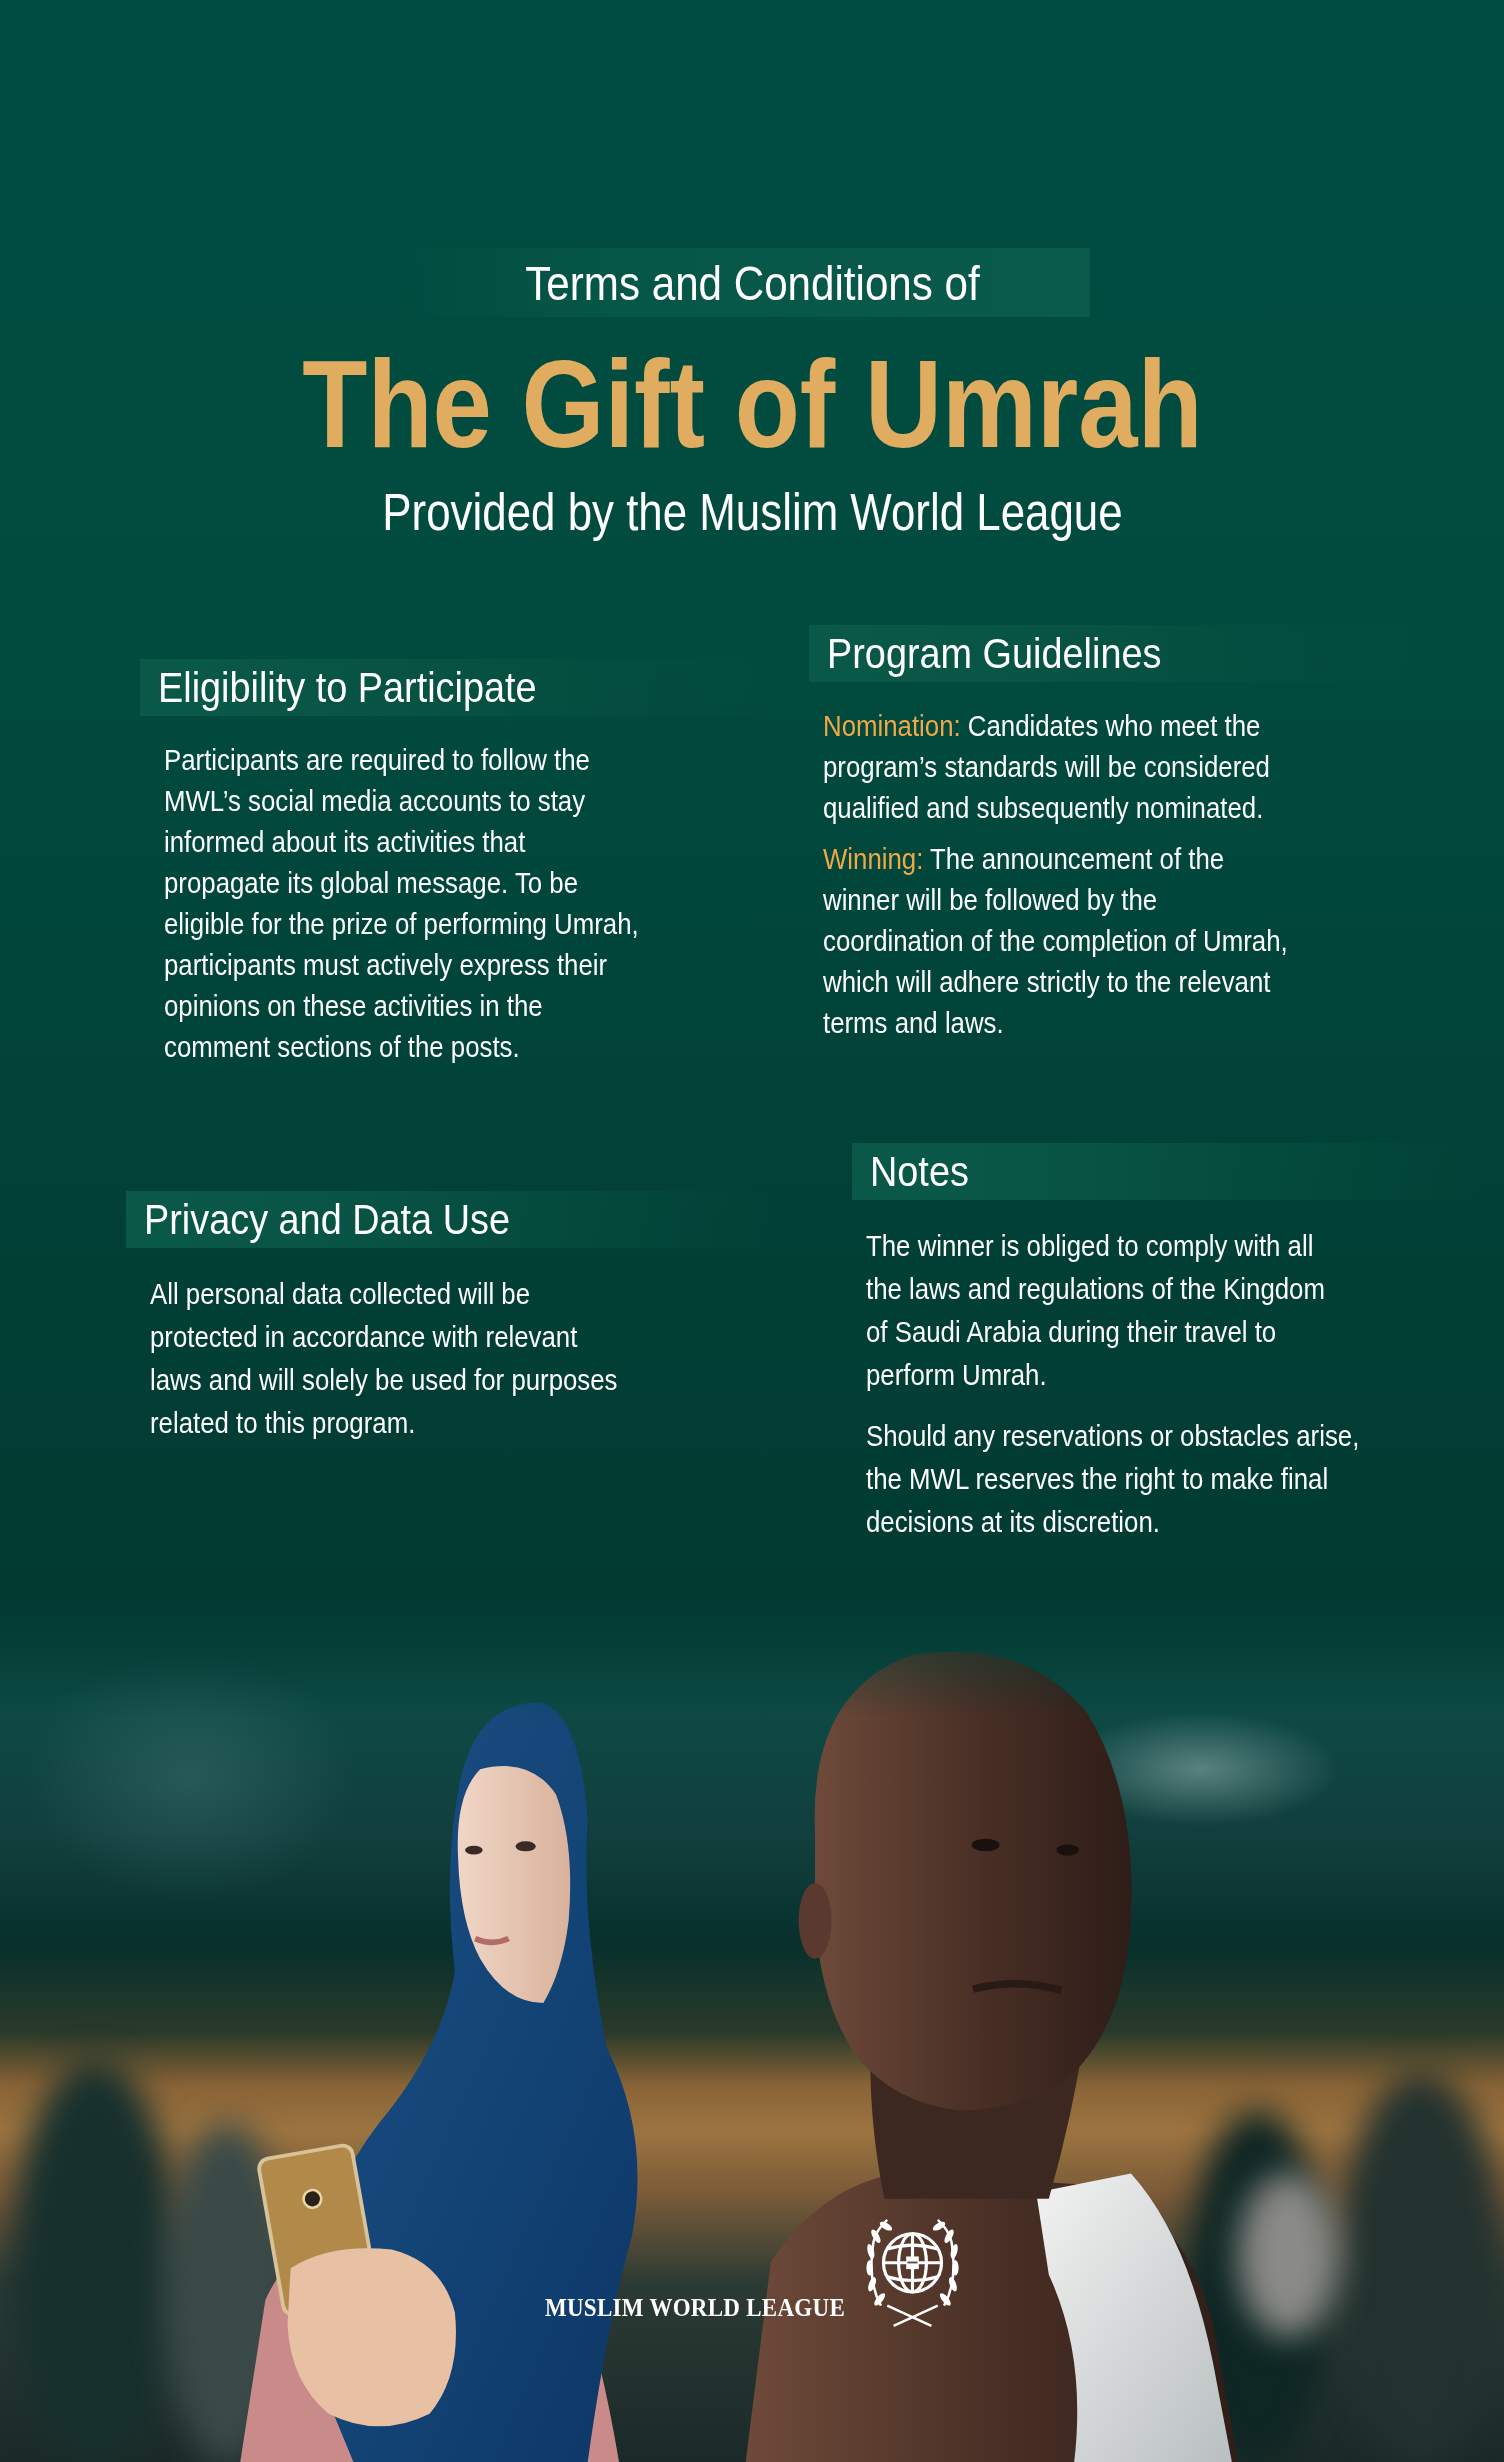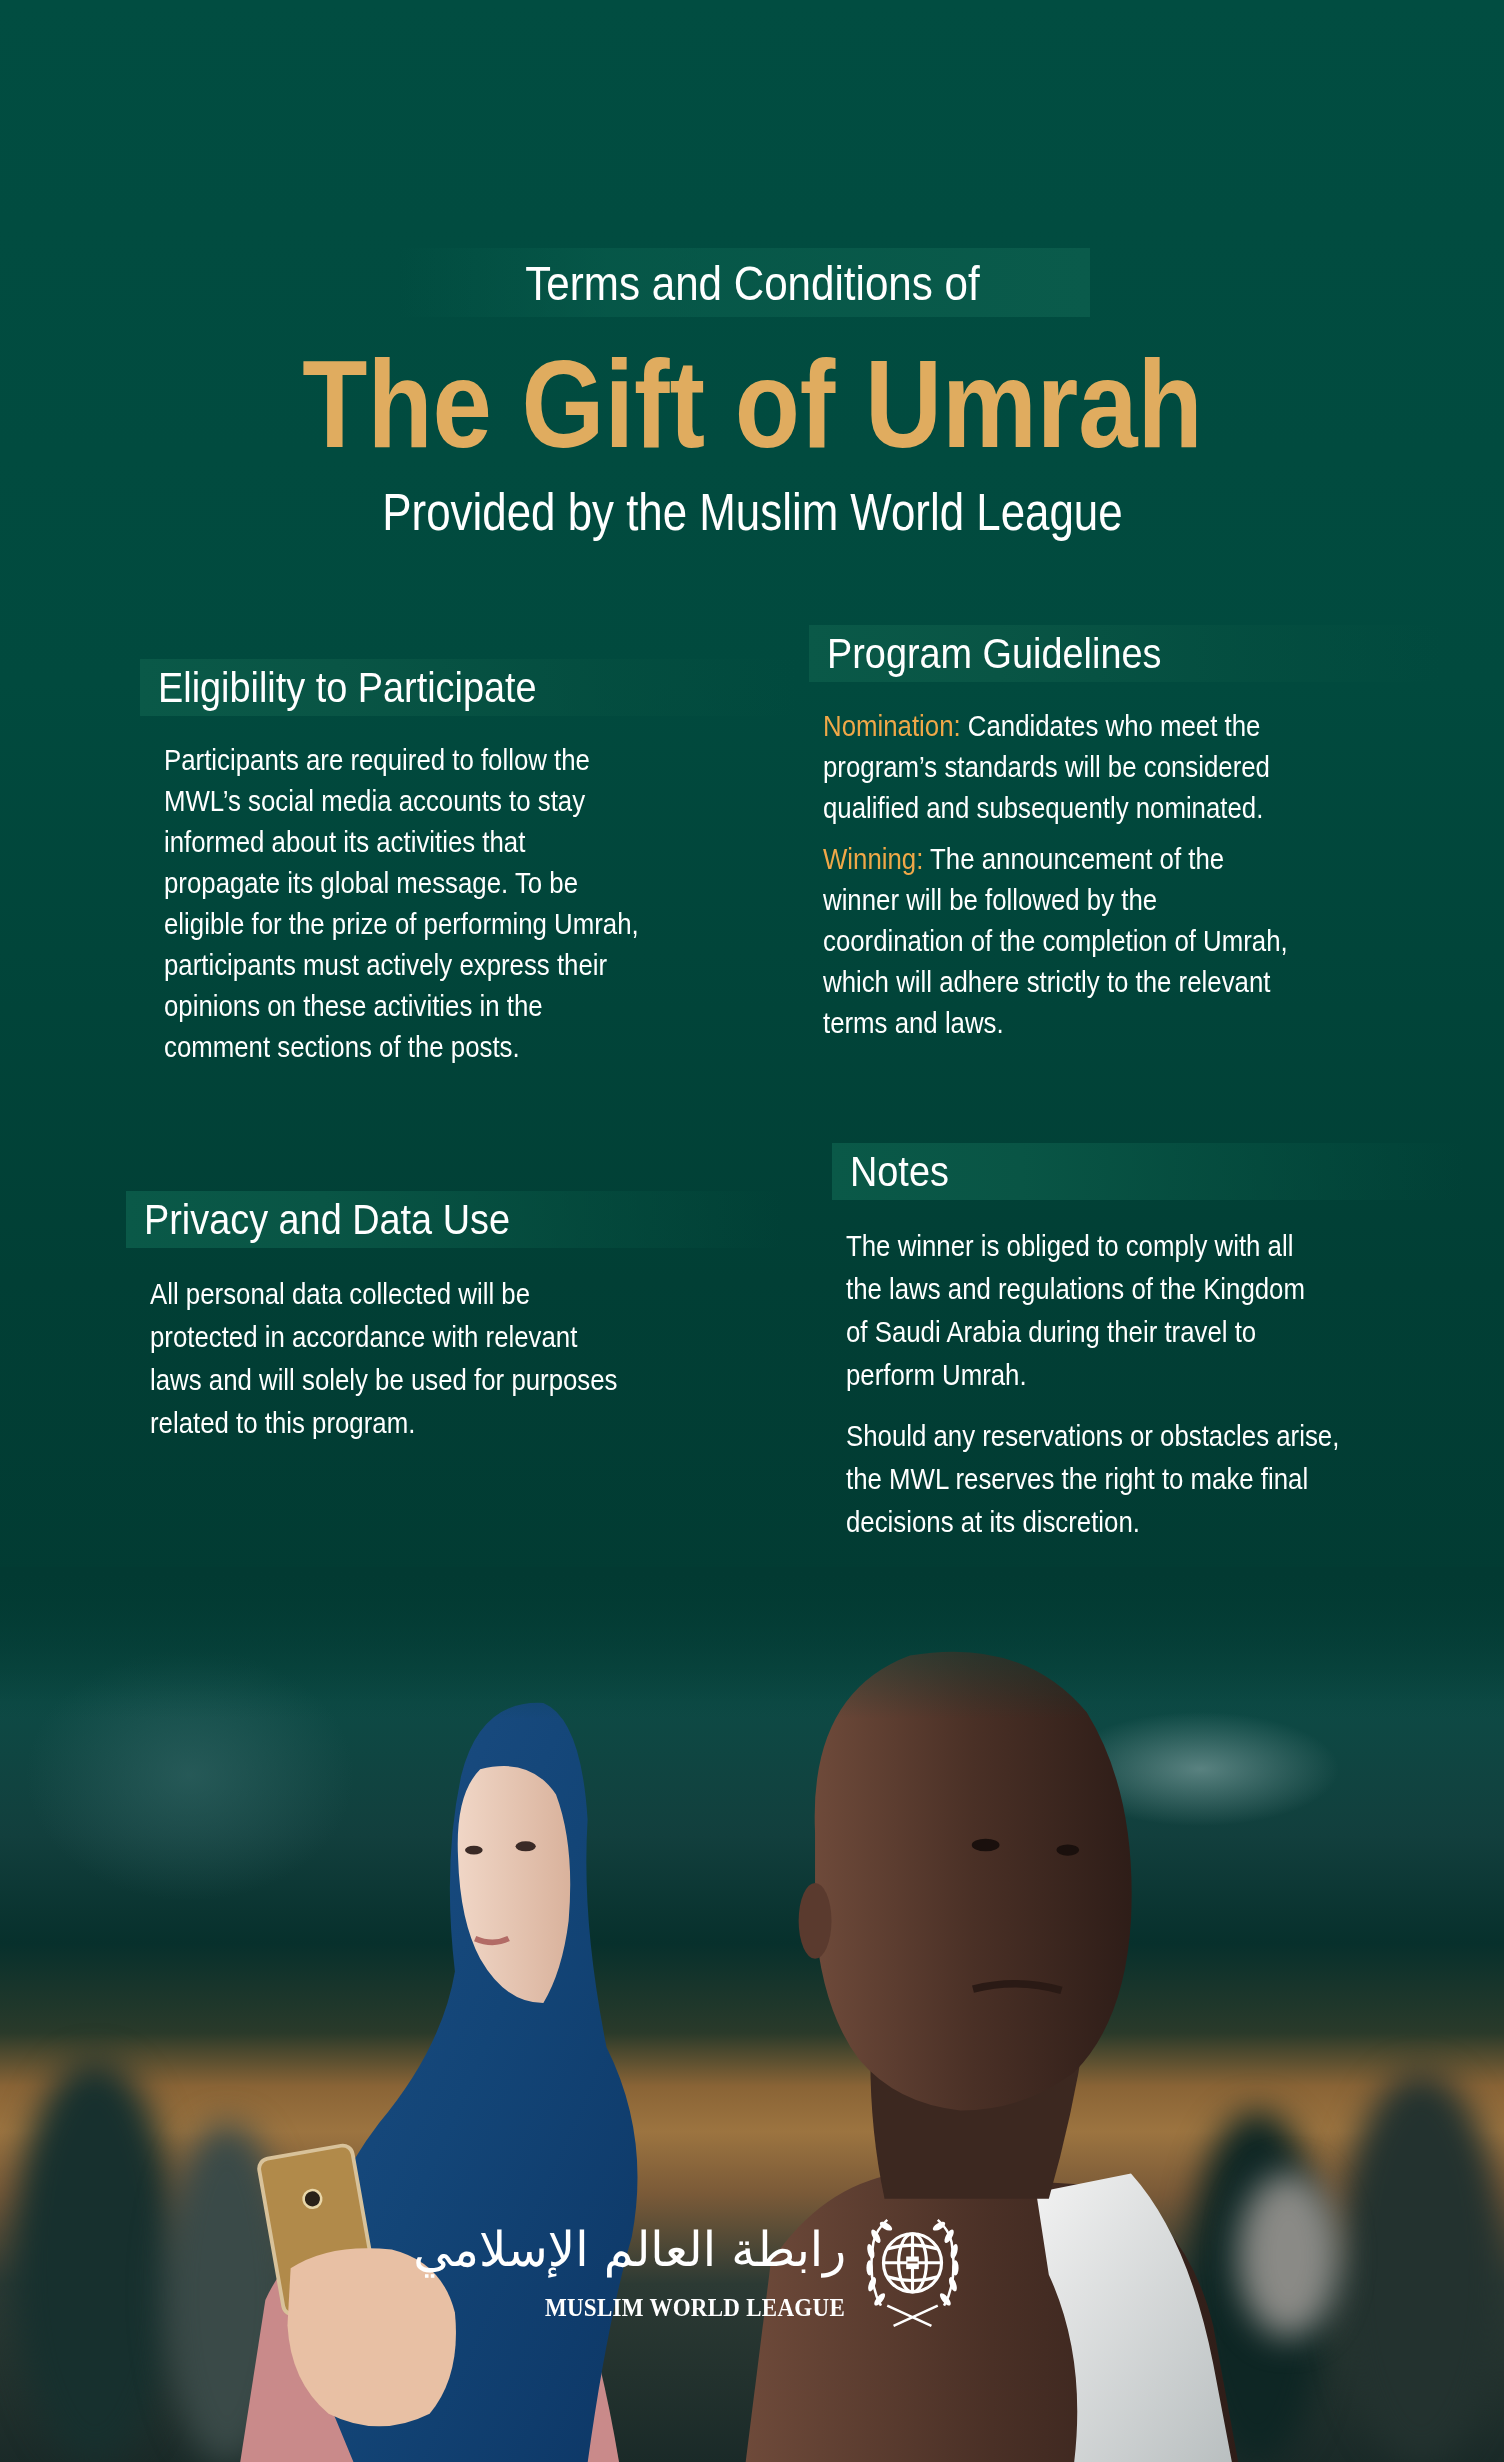--- a/index.html
+++ b/index.html
@@ -49,21 +49,21 @@
     transform: scaleX(0.86); transform-origin: 0 0;
   }
   .sec-body p { margin: 0; }
   .sec-body p + p { margin-top: 10px; }
   .line { display: block; white-space: nowrap; }
   .accent { color: #f0a848; }
 
   #sec-elig { left: 140px; top: 659px; width: 657px; height: 417px; }
   #sec-guide { left: 809px; top: 625px; width: 632px; height: 417px; }
   #sec-priv { left: 126px; top: 1191px; width: 657px; height: 265px; }
-  #sec-notes { left: 832px; top: 1143px; width: 632px; height: 442px; }
+  #sec-notes { left: 852px; top: 1143px; width: 632px; height: 442px; }
   #sec-guide .sec-body, #sec-notes .sec-body { left: 14px; }
 
   
   .photo {
     position: absolute; left: 0; top: 1567px; width: 1505px; height: 896px; overflow: hidden;
   }
   .photo-bg {
     position: absolute; inset: 0;
     background:
       radial-gradient(ellipse 139px 57px at 1200px 202px, rgba(150,180,180,0.55), rgba(150,180,180,0) 100%),
@@ -224,21 +224,20 @@
       <circle cx="505" cy="1000" r="14" fill="#2a2218" stroke="#e8d6a8" stroke-width="4"></circle>
     </g>
 
     <path d="M460 1110 Q520 1070 620 1080 Q700 1100 720 1180 Q730 1280 680 1340 Q600 1380 520 1340 Q460 1290 455 1200 Z" fill="#e8c0a4"></path>
   </svg>
 
   <div style="position:absolute; left:0; top:0; width:1505px; height:152px; background:linear-gradient(180deg, #023a32 0%, rgba(2,58,50,0) 100%);"></div>
 </div>
 
 <div class="logo">
-  <div class="logo-arabic">رابطة العالم الإسلامي</div>
   <div class="logo-en">MUSLIM WORLD LEAGUE</div>
   <svg class="logo-emblem" viewBox="0 0 160 190" width="101" height="120">
     <g fill="none" stroke="#ffffff" stroke-width="5">
       <circle cx="80" cy="82" r="46"></circle>
       <ellipse cx="80" cy="82" rx="22" ry="46"></ellipse>
       <line x1="80" y1="36" x2="80" y2="128"></line>
       <path d="M40 60 Q80 48 120 60"></path>
       <path d="M34 82 L126 82"></path>
       <path d="M40 104 Q80 116 120 104"></path>
     </g>

